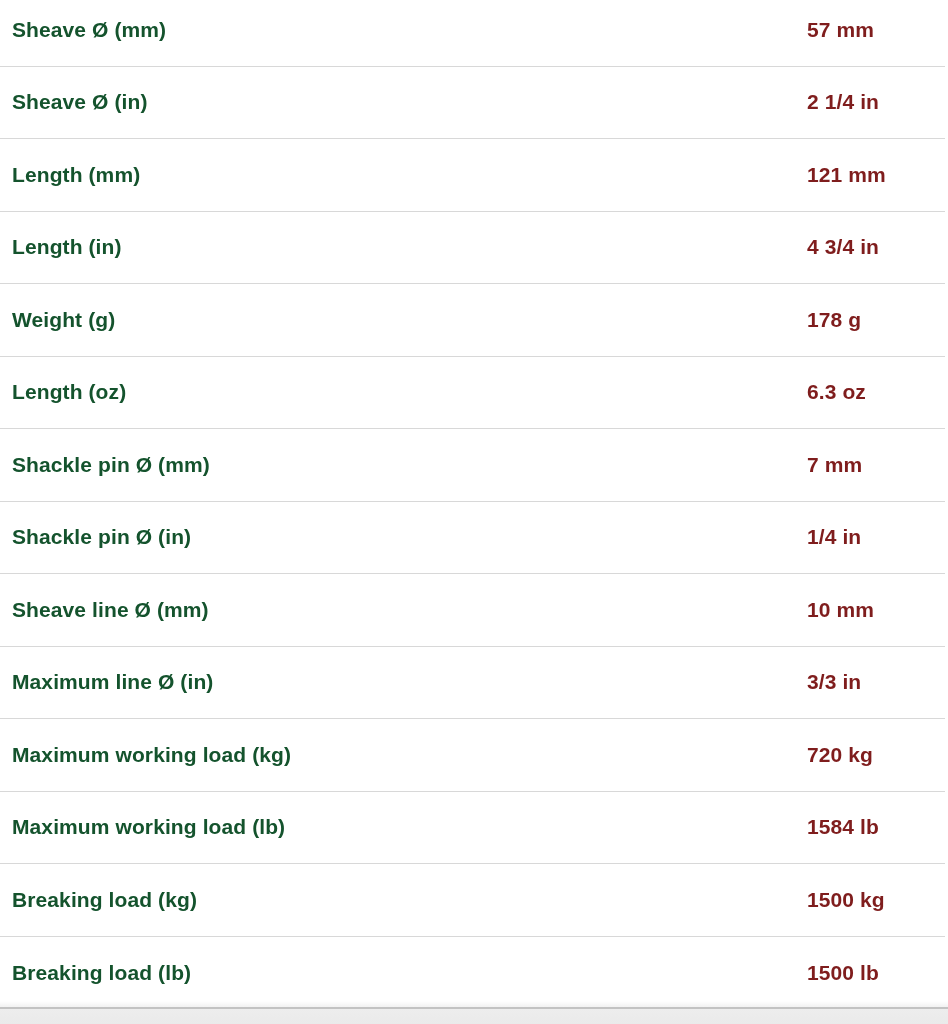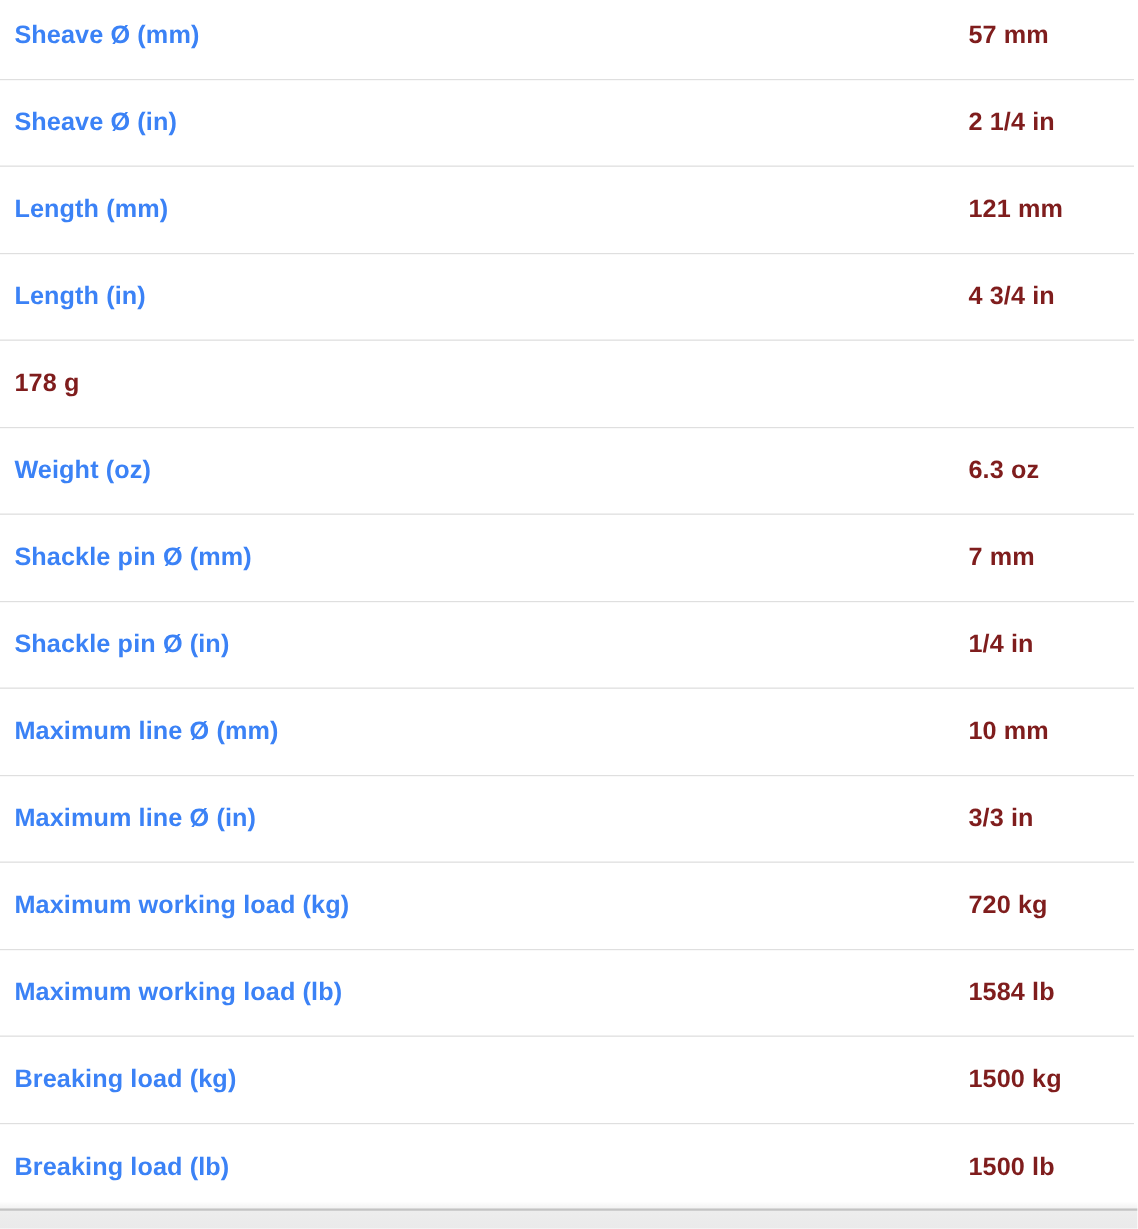--- a/index.html
+++ b/index.html
@@ -29,21 +29,21 @@
     border-bottom: 1.5px solid #d8d8d8;
     background: #ffffff;
   }
   .spec-row:last-child {
     border-bottom: none;
   }
   .spec-label {
     flex: 1 1 auto;
     font-size: 21px;
     font-weight: 700;
-    color: #3b82f6;
+    color: #14532d;
     letter-spacing: 0.1px;
     white-space: nowrap;
   }
   .spec-value {
     flex: 0 0 138px;
     width: 138px;
     font-size: 21px;
     font-weight: 700;
     color: #7f1d1d;
     letter-spacing: 0.1px;
@@ -87,40 +87,41 @@
       <span class="spec-label">Length (mm)</span>
       <span class="spec-value">121 mm</span>
     </div>
 
     <div class="spec-row">
       <span class="spec-label">Length (in)</span>
       <span class="spec-value">4 3/4 in</span>
     </div>
 
     <div class="spec-row">
+      <span class="spec-label">Weight (g)</span>
       <span class="spec-value">178 g</span>
     </div>
 
     <div class="spec-row">
-      <span class="spec-label">Weight (oz)</span>
+      <span class="spec-label">Length (oz)</span>
       <span class="spec-value">6.3 oz</span>
     </div>
 
     <div class="spec-row">
       <span class="spec-label">Shackle pin Ø (mm)</span>
       <span class="spec-value">7 mm</span>
     </div>
 
     <div class="spec-row">
       <span class="spec-label">Shackle pin Ø (in)</span>
       <span class="spec-value">1/4 in</span>
     </div>
 
     <div class="spec-row">
-      <span class="spec-label">Maximum line Ø (mm)</span>
+      <span class="spec-label">Sheave line Ø (mm)</span>
       <span class="spec-value">10 mm</span>
     </div>
 
     <div class="spec-row">
       <span class="spec-label">Maximum line Ø (in)</span>
       <span class="spec-value">3/3 in</span>
     </div>
 
     <div class="spec-row">
       <span class="spec-label">Maximum working load (kg)</span>

